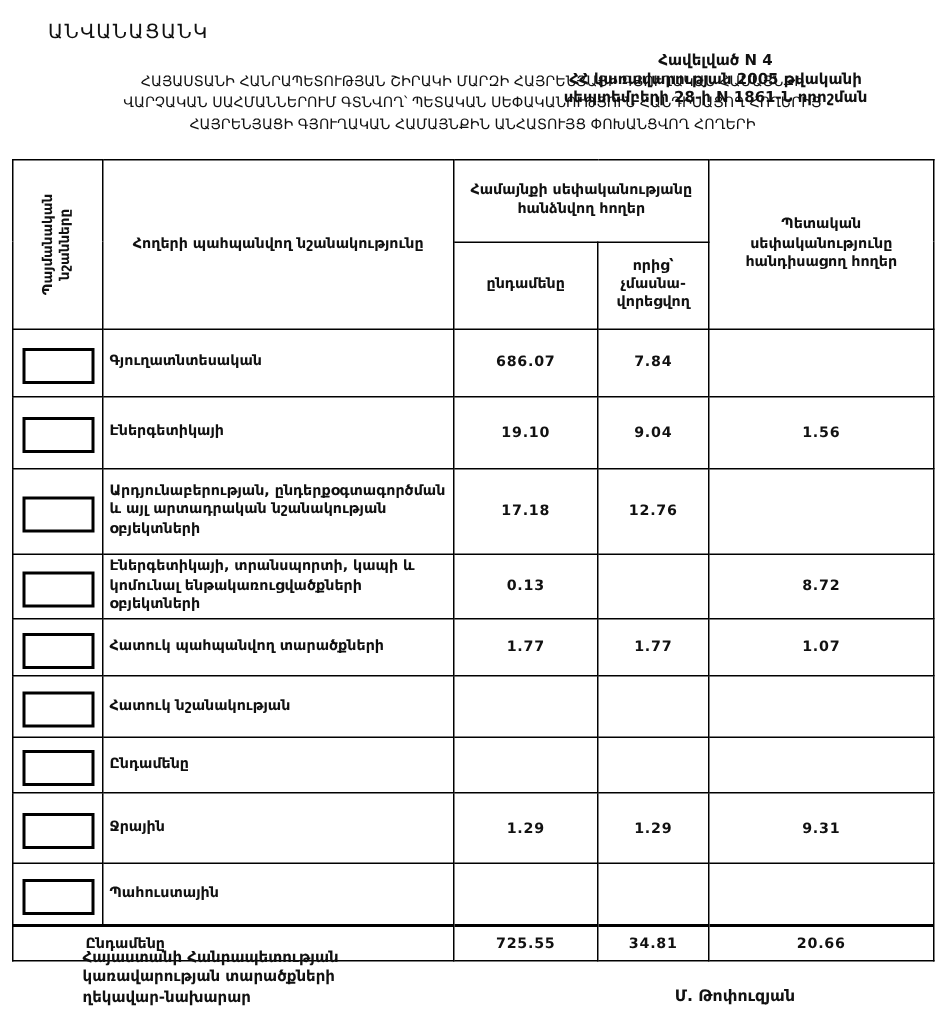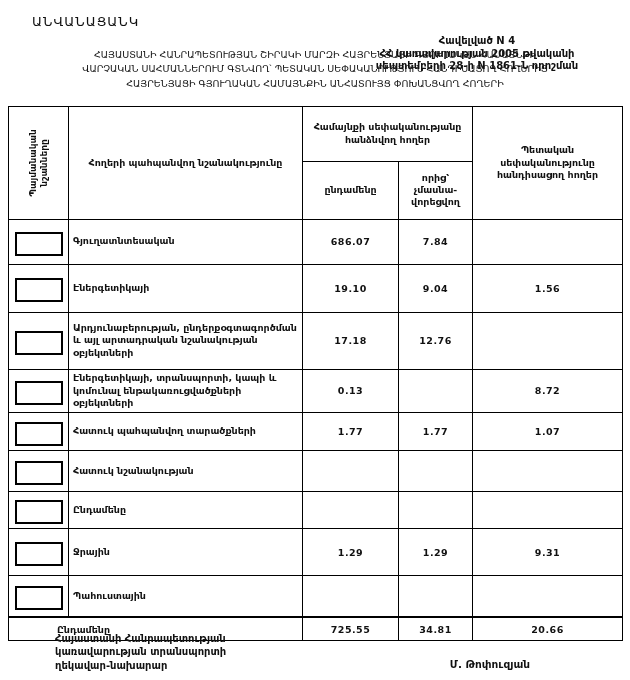--- a/index.html
+++ b/index.html
@@ -209,18 +209,18 @@
         <td colspan="2" class="total-label">Ընդամենը</td>
         <td class="num-cell">725.55</td>
         <td class="num-cell">34.81</td>
         <td class="num-cell">20.66</td>
       </tr>
     </tfoot>
   </table>
 
   <div class="footer">
     <div class="footer-left">Հայաստանի Հանրապետության
-կառավարության տրանսպորտի
+կառավարության տարածքների
 ղեկավար-նախարար</div>
     <div class="footer-sign">Մ. Թոփուզյան</div>
   </div>
 
 </div>
 
 </body></html>

